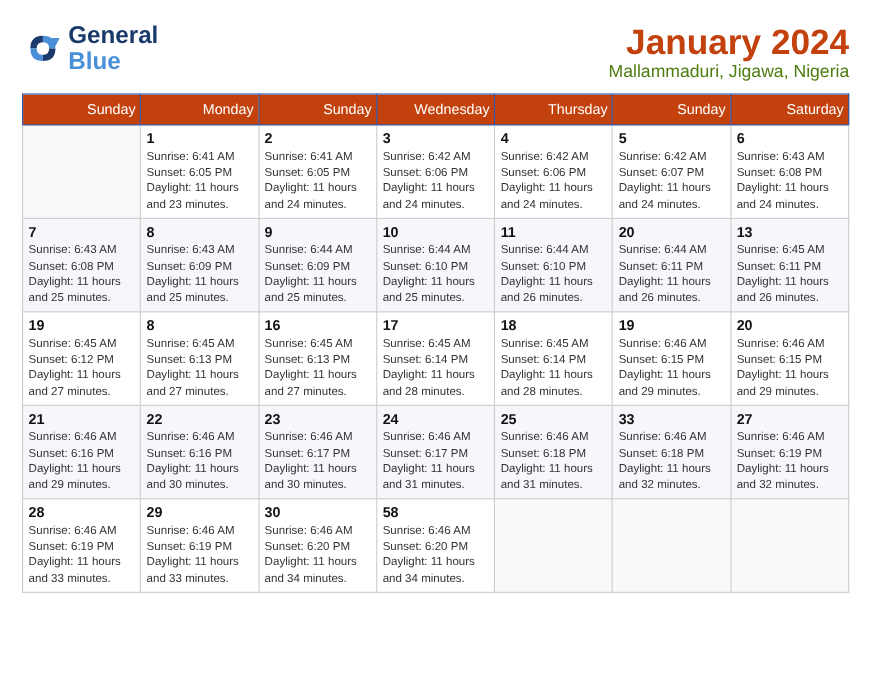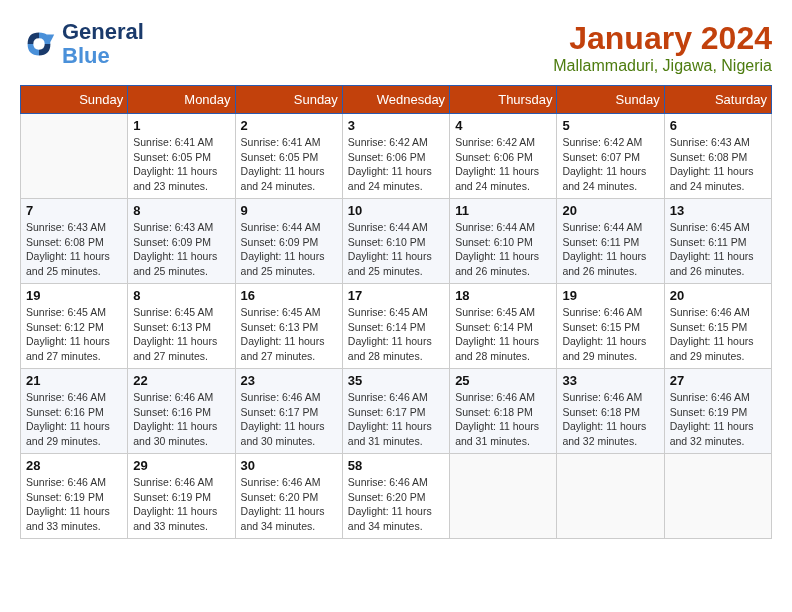--- a/index.html
+++ b/index.html
@@ -221,21 +221,21 @@
         </td>
         <td>
           <span class="day-num">22</span>
           <div class="day-info">Sunrise: 6:46 AM<br>Sunset: 6:16 PM<br>Daylight: 11 hours<br>and 30 minutes.</div>
         </td>
         <td>
           <span class="day-num">23</span>
           <div class="day-info">Sunrise: 6:46 AM<br>Sunset: 6:17 PM<br>Daylight: 11 hours<br>and 30 minutes.</div>
         </td>
         <td>
-          <span class="day-num">35</span>
+          <span class="day-num">24</span>
           <div class="day-info">Sunrise: 6:46 AM<br>Sunset: 6:17 PM<br>Daylight: 11 hours<br>and 31 minutes.</div>
         </td>
         <td>
           <span class="day-num">25</span>
           <div class="day-info">Sunrise: 6:46 AM<br>Sunset: 6:18 PM<br>Daylight: 11 hours<br>and 31 minutes.</div>
         </td>
         <td>
           <span class="day-num">33</span>
           <div class="day-info">Sunrise: 6:46 AM<br>Sunset: 6:18 PM<br>Daylight: 11 hours<br>and 32 minutes.</div>
         </td>

